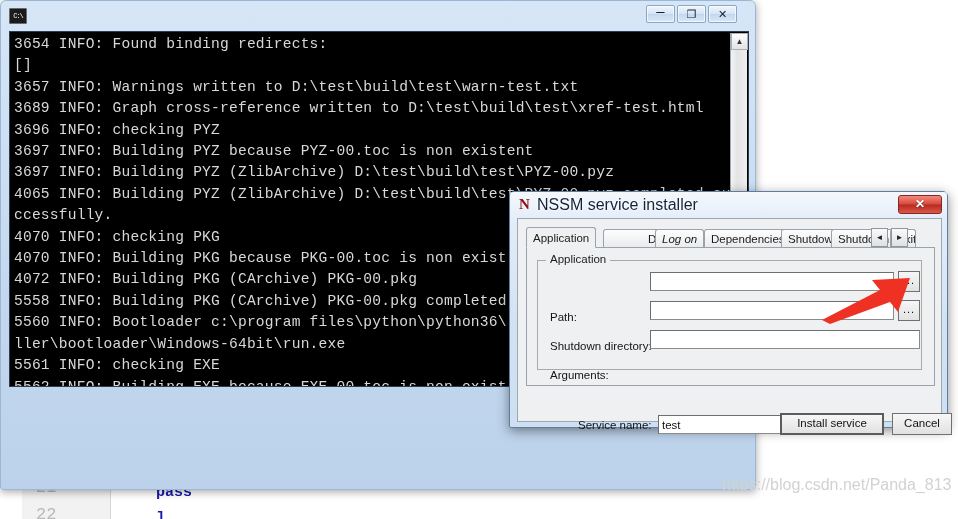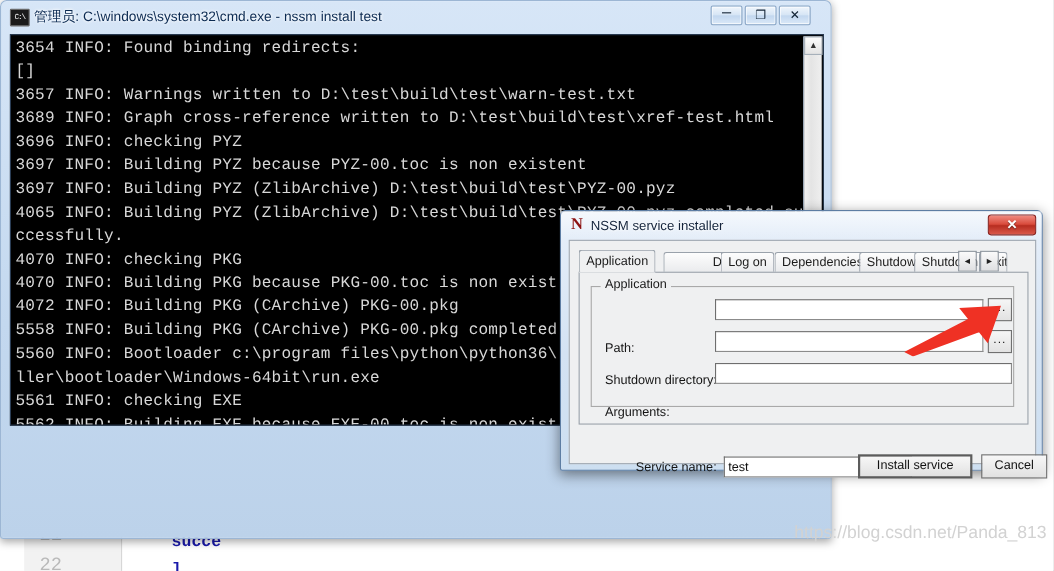--- a/index.html
+++ b/index.html
@@ -85,21 +85,21 @@
     border:1px solid #5d7da3;
     box-shadow:0 3px 12px rgba(0,0,0,.45);
     box-sizing:border-box;
   }
   #nssm-titlebar{position:absolute;left:0;top:0;right:0;height:26px;
     background:linear-gradient(180deg,rgba(255,255,255,.55),rgba(255,255,255,0));
   }
   #nssm-icon{position:absolute;left:9px;top:4px;font-family:"Liberation Serif",serif;
     font-size:15px;font-weight:bold;color:#8c1111;line-height:17px;}
   #nssm-title{position:absolute;left:27px;top:4px;height:18px;line-height:18px;
-    font-size:12px;color:#13233b;white-space:nowrap;
+    font-size:16px;color:#13233b;white-space:nowrap;
     text-shadow:0 0 3px #ffffff,0 0 3px #ffffff;}
   #nssm-close{
     position:absolute;right:5px;top:3px;width:44px;height:19px;
     border:1px solid #8a2420;border-radius:3px;box-sizing:border-box;
     background:linear-gradient(180deg,#f08a80 0%,#d94b3c 46%,#b72d20 54%,#d9584a 100%);
     color:#ffffff;font-size:12px;text-align:center;line-height:17px;font-weight:bold;
     text-shadow:0 1px 1px rgba(0,0,0,.5);
   }
 
   #nssm-body{
@@ -183,30 +183,29 @@
     font-size:16px;color:#d2d2d2;white-space:nowrap;
     font-family:"Liberation Sans",sans-serif;
   }
 </style>
 </head>
 <body>
 
 <div id="bg-editor">
   <div id="bg-gutter"></div>
   <div class="bg-lineno" style="top:478px;">21</div>
-  <div class="bg-code" style="top:484px;">succe</div>
+  <div class="bg-code" style="top:484px;">pass</div>
   <div class="bg-lineno" style="top:505px;">22</div>
   <div class="bg-code" style="top:510px;">]</div>
 </div>
 
 <div id="console-window">
 
   <div id="console-titlebar">
     <div id="console-icon">C:\</div>
-    <div id="console-title">管理员: C:\windows\system32\cmd.exe - nssm  install test</div>
 
     <div class="winbtn" id="btn-min">
       <span class="glyph">–</span>
     </div>
     <div class="winbtn" id="btn-max">
       <span class="glyph">❐</span>
     </div>
     <div class="winbtn" id="btn-close">
       <span class="glyph">✕</span>
     </div>
@@ -252,21 +251,21 @@
     <div id="nssm-icon">N</div>
     <div id="nssm-title">NSSM service installer</div>
     <div id="nssm-close">✕</div>
   </div>
 
   <div id="nssm-body">
 
     <div id="tabstrip">
       <div class="tab active" style="left:0px;">Application</div>
       <div class="tab" style="left:77px;padding-left:44px;">Details</div>
-      <div class="tab" style="left:129px;">Log on</div>
+      <div class="tab" style="left:129px;font-style:italic;">Log on</div>
       <div class="tab" style="left:178px;">Dependencies</div>
       <div class="tab" style="left:255px;">Shutdown</div>
       <div class="tab" style="left:305px;">Shutdown</div>
       <div class="tab clipped" style="left:364px;width:26px;">Exit</div>
       <div class="tabarrow" id="tab-left">◄</div>
       <div class="tabarrow" id="tab-right">►</div>
     </div>
 
     <div id="tabpage">
 

